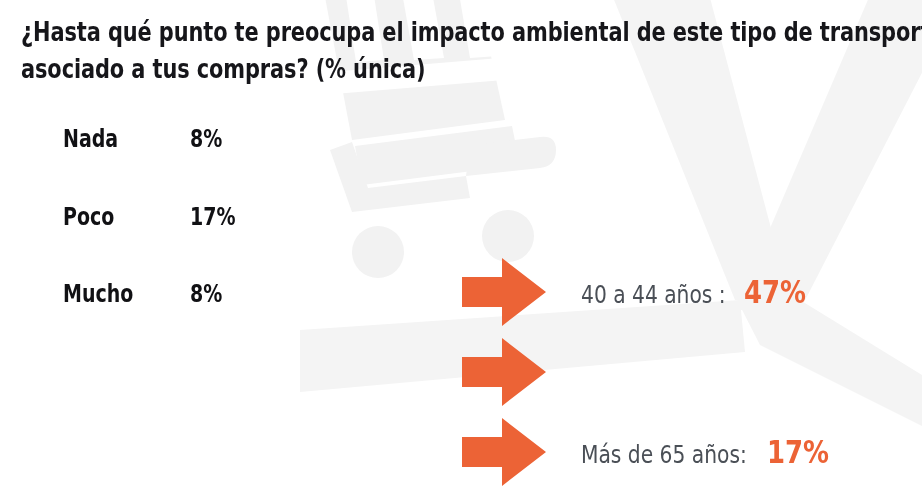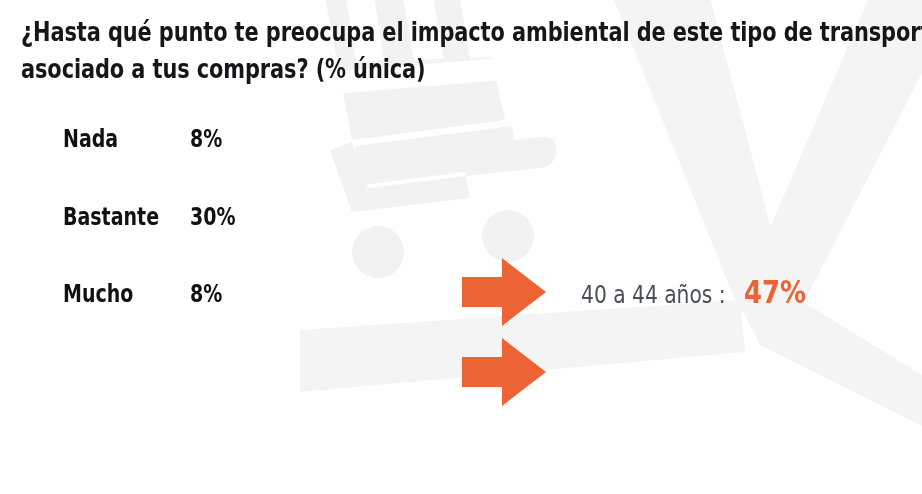--- a/index.html
+++ b/index.html
@@ -165,26 +165,26 @@
     <span class="tline">asociado a tus compras? (% única)</span>
   </div>
 
   <div id="dist-table">
 
     <div class="dist-row">
       <span class="dist-label">Nada</span>
       <span class="dist-value">8%</span>
     </div>
 
-
-
     <div class="dist-row">
-      <span class="dist-label">Bastante</span>
-      <span class="dist-value">30%</span>
-    </div>
+      <span class="dist-label">Poco</span>
+      <span class="dist-value">17%</span>
+    </div>
+
+
 
     <div class="dist-row">
       <span class="dist-label">Mucho</span>
       <span class="dist-value">8%</span>
     </div>
 
   </div>
 
   <div id="callouts">
 
@@ -196,16 +196,24 @@
         <span class="callout-label">40 a 44 años :</span><span class="callout-pct">47%</span>
       </span>
     </div>
 
     <div class="callout">
       <svg class="arrow-icon" viewBox="0 0 84 68" aria-hidden="true">
         <polygon fill="#EC6336" points="0,19 40,19 40,0 84,34 40,68 40,49 0,49"></polygon>
       </svg>
     </div>
 
+    <div class="callout">
+      <svg class="arrow-icon" viewBox="0 0 84 68" aria-hidden="true">
+        <polygon fill="#EC6336" points="0,19 40,19 40,0 84,34 40,68 40,49 0,49"></polygon>
+      </svg>
+      <span class="callout-text">
+        <span class="callout-label">Más de 65 años:</span><span class="callout-pct">17%</span>
+      </span>
+    </div>
 
   </div>
 
 </div>
 
 </body></html>

